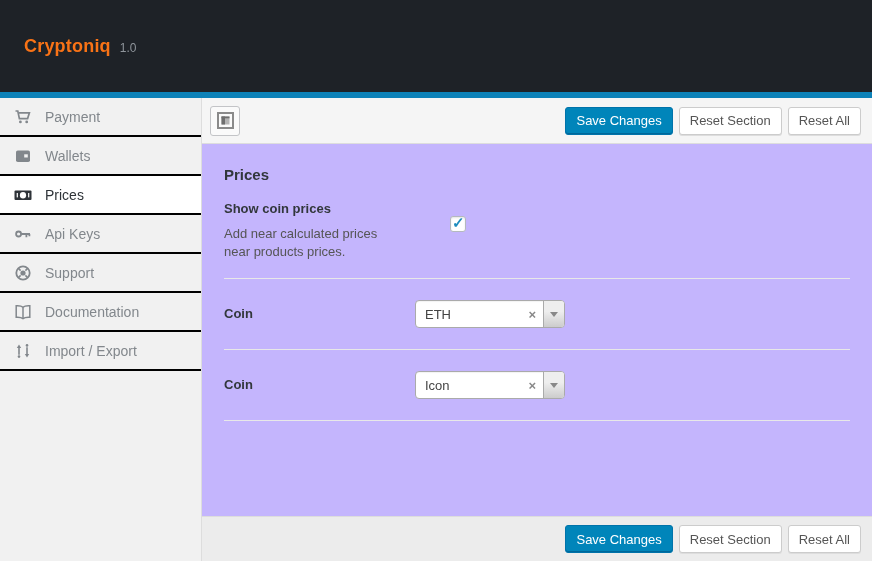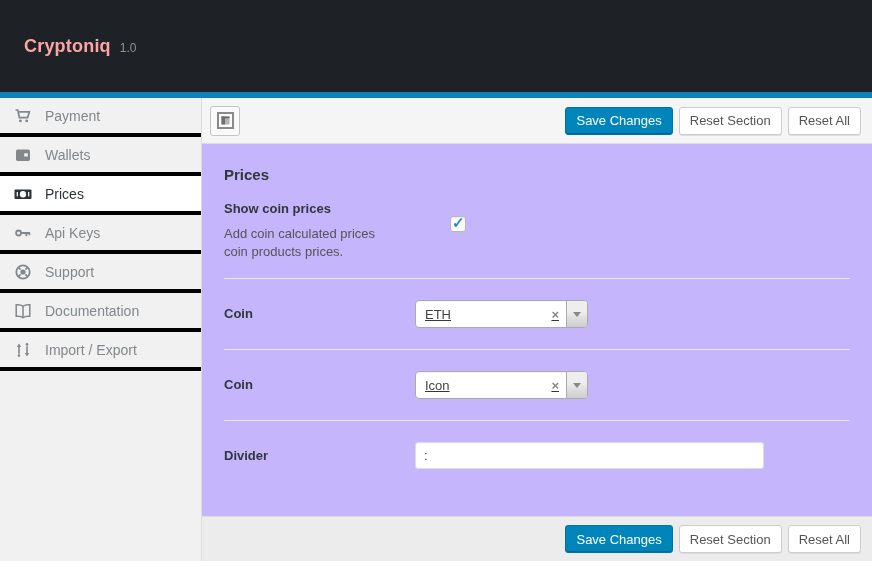--- a/index.html
+++ b/index.html
@@ -12,40 +12,40 @@
   }
   
   .header {
     height: 98px;
     background: #1e2227;
     border-bottom: 6px solid #0d82b8;
     display: flex;
     align-items: center;
     padding-left: 24px;
   }
-  .header .app-title { color: #fca5a5; font-size: 18px; font-weight: bold; letter-spacing: .2px; }
+  .header .app-title { color: #f97316; font-size: 18px; font-weight: bold; letter-spacing: .2px; }
   .header .app-version { color: #8f959b; font-size: 12px; margin-left: 9px; padding-top: 4px; }
 
   
   .app { display: flex; height: 463px; }
 
   
   .sidebar {
     width: 202px;
     background: #f1f1f1;
     border-right: 1px solid #ddd;
     flex: none;
   }
   .side-item {
     display: flex;
     align-items: center;
     height: 39px;
     padding-left: 14px;
     gap: 13px;
-    border-bottom: 4px solid #000000;
+    border-bottom: 2px solid #000000;
     color: #82878c;
     font-size: 14px;
     cursor: pointer;
   }
   .side-item .icon { width: 18px; height: 18px; flex: none; display: flex; align-items: center; justify-content: center; }
   .side-item.active { background: #fff; color: #2e3338; }
 
   
   .main { flex: 1; display: flex; flex-direction: column; background: #c4b5fd; min-width: 0; }
 
@@ -116,30 +116,29 @@
     content: "\2713";
     position: absolute;
     left: 1px; top: -3px;
     color: #1e8cbe;
     font-size: 15px;
     font-weight: bold;
   }
 
   
   .select2 {
-    width: 173px;
+    width: 150px;
     height: 28px;
     border: 1px solid #aaa;
     border-radius: 4px;
     background: #fff;
     display: flex;
     align-items: stretch;
     cursor: pointer;
     box-shadow: inset 0 1px 1px rgba(0,0,0,.05);
-    text-decoration: underline;
   }
   .select2-text { flex: 1; display: flex; align-items: center; padding-left: 9px; color: #444; }
   .select2-clear {
     display: flex; align-items: center;
     padding: 0 7px;
     color: #888; font-size: 13px; font-weight: bold;
     cursor: pointer;
   }
   .select2-clear::before { content: "\00d7"; }
   .select2-arrow-box {
@@ -295,21 +294,21 @@
         <button class="btn">Reset All</button>
       </div>
     </div>
 
     <div class="content">
       <div class="page-title">Prices</div>
 
       <div class="field-row stacked">
         <div class="field-label">
           <div>Show coin prices</div>
-          <div class="field-desc">Add coin calculated prices coin products prices.</div>
+          <div class="field-desc">Add near calculated prices near products prices.</div>
         </div>
         <div class="field-control">
           <span class="checkbox checked"></span>
         </div>
       </div>
 
       <div class="field-row">
         <div class="field-label">Coin</div>
         <div class="field-control">
           <div class="select2">
@@ -328,26 +327,20 @@
           <div class="select2">
             <span class="select2-text">Icon</span>
             <span class="select2-clear"></span>
             <span class="select2-arrow-box">
                 <span class="tri"></span>
               </span>
           </div>
         </div>
       </div>
 
-      <div class="field-row last">
-        <div class="field-label">Divider</div>
-        <div class="field-control">
-          <input class="text-input" type="text" value=":" style="">
-        </div>
-      </div>
     </div>
 
     <div class="bottombar">
       <button class="btn btn-primary">Save Changes</button>
       <button class="btn">Reset Section</button>
       <button class="btn">Reset All</button>
     </div>
 
   </div>
 </div>

